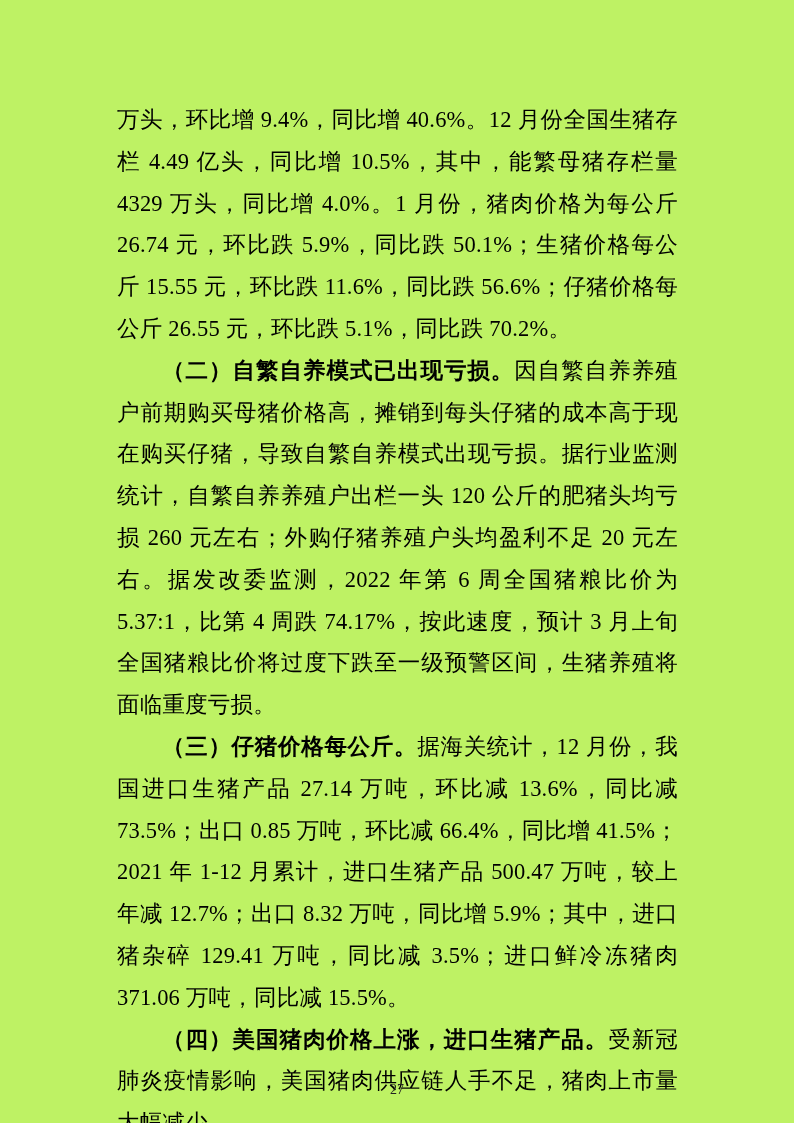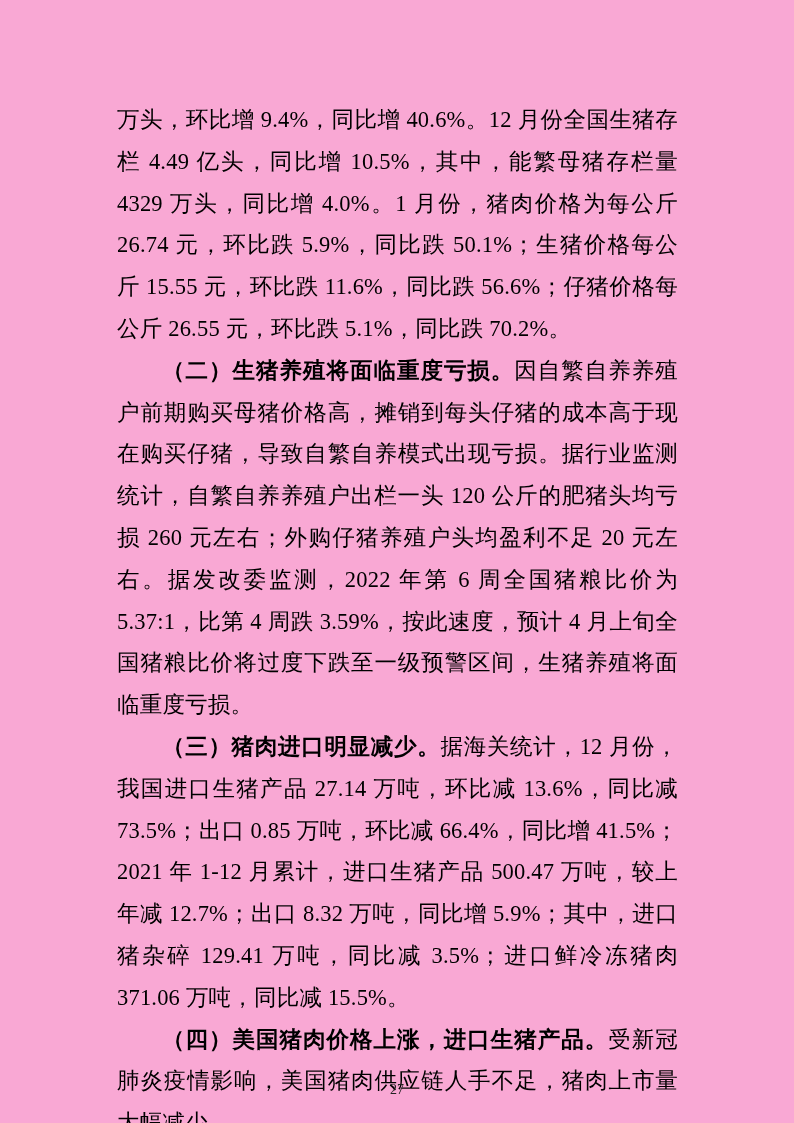--- a/index.html
+++ b/index.html
@@ -4,21 +4,21 @@
 <style>
   html, body {
     margin: 0;
     padding: 0;
     background: #ffffff;
   }
   .page {
     position: relative;
     width: 794px;
     height: 1123px;
-    background: #f9a8d4;
+    background: #bef264;
     overflow: hidden;
     font-family: "Liberation Serif", "DejaVu Serif", serif;
     color: #000000;
   }
   .content {
     position: absolute;
     left: 117px;
     top: 99px;
     width: 561px;
     font-size: 22.5px;
@@ -53,25 +53,25 @@
 
 <div class="page">
 
   <div class="content">
 
     <p>
       <span class="para-lead"></span><span>万头，环比增 9.4%，同比增 40.6%。12 月份全国生猪存栏 4.49 亿头，同比增 10.5%，其中，能繁母猪存栏量 4329 万头，同比增 4.0%。1 月份，猪肉价格为每公斤 26.74 元，环比跌 5.9%，同比跌 50.1%；生猪价格每公斤 15.55 元，环比跌 11.6%，同比跌 56.6%；仔猪价格每公斤 26.55 元，环比跌 5.1%，同比跌 70.2%。</span>
     </p>
 
     <p class="indent">
-      <span class="para-lead">（二）生猪养殖将面临重度亏损。</span><span>因自繁自养养殖户前期购买母猪价格高，摊销到每头仔猪的成本高于现在购买仔猪，导致自繁自养模式出现亏损。据行业监测统计，自繁自养养殖户出栏一头 120 公斤的肥猪头均亏损 260 元左右；外购仔猪养殖户头均盈利不足 20 元左右。据发改委监测，2022 年第 6 周全国猪粮比价为 5.37:1，比第 4 周跌 3.59%，按此速度，预计 4 月上旬全国猪粮比价将过度下跌至一级预警区间，生猪养殖将面临重度亏损。</span>
+      <span class="para-lead">（二）自繁自养模式已出现亏损。</span><span>因自繁自养养殖户前期购买母猪价格高，摊销到每头仔猪的成本高于现在购买仔猪，导致自繁自养模式出现亏损。据行业监测统计，自繁自养养殖户出栏一头 120 公斤的肥猪头均亏损 260 元左右；外购仔猪养殖户头均盈利不足 20 元左右。据发改委监测，2022 年第 6 周全国猪粮比价为 5.37:1，比第 4 周跌 74.17%，按此速度，预计 3 月上旬全国猪粮比价将过度下跌至一级预警区间，生猪养殖将面临重度亏损。</span>
     </p>
 
     <p class="indent">
-      <span class="para-lead">（三）猪肉进口明显减少。</span><span>据海关统计，12 月份，我国进口生猪产品 27.14 万吨，环比减 13.6%，同比减 73.5%；出口 0.85 万吨，环比减 66.4%，同比增 41.5%；2021 年 1-12 月累计，进口生猪产品 500.47 万吨，较上年减 12.7%；出口 8.32 万吨，同比增 5.9%；其中，进口猪杂碎 129.41 万吨，同比减 3.5%；进口鲜冷冻猪肉 371.06 万吨，同比减 15.5%。</span>
+      <span class="para-lead">（三）仔猪价格每公斤。</span><span>据海关统计，12 月份，我国进口生猪产品 27.14 万吨，环比减 13.6%，同比减 73.5%；出口 0.85 万吨，环比减 66.4%，同比增 41.5%；2021 年 1-12 月累计，进口生猪产品 500.47 万吨，较上年减 12.7%；出口 8.32 万吨，同比增 5.9%；其中，进口猪杂碎 129.41 万吨，同比减 3.5%；进口鲜冷冻猪肉 371.06 万吨，同比减 15.5%。</span>
     </p>
 
     <p class="indent">
       <span class="para-lead">（四）美国猪肉价格上涨，进口生猪产品。</span><span>受新冠肺炎疫情影响，美国猪肉供应链人手不足，猪肉上市量大幅减少。</span>
     </p>
 
   </div>
 
   <div class="page-number">27</div>
 

